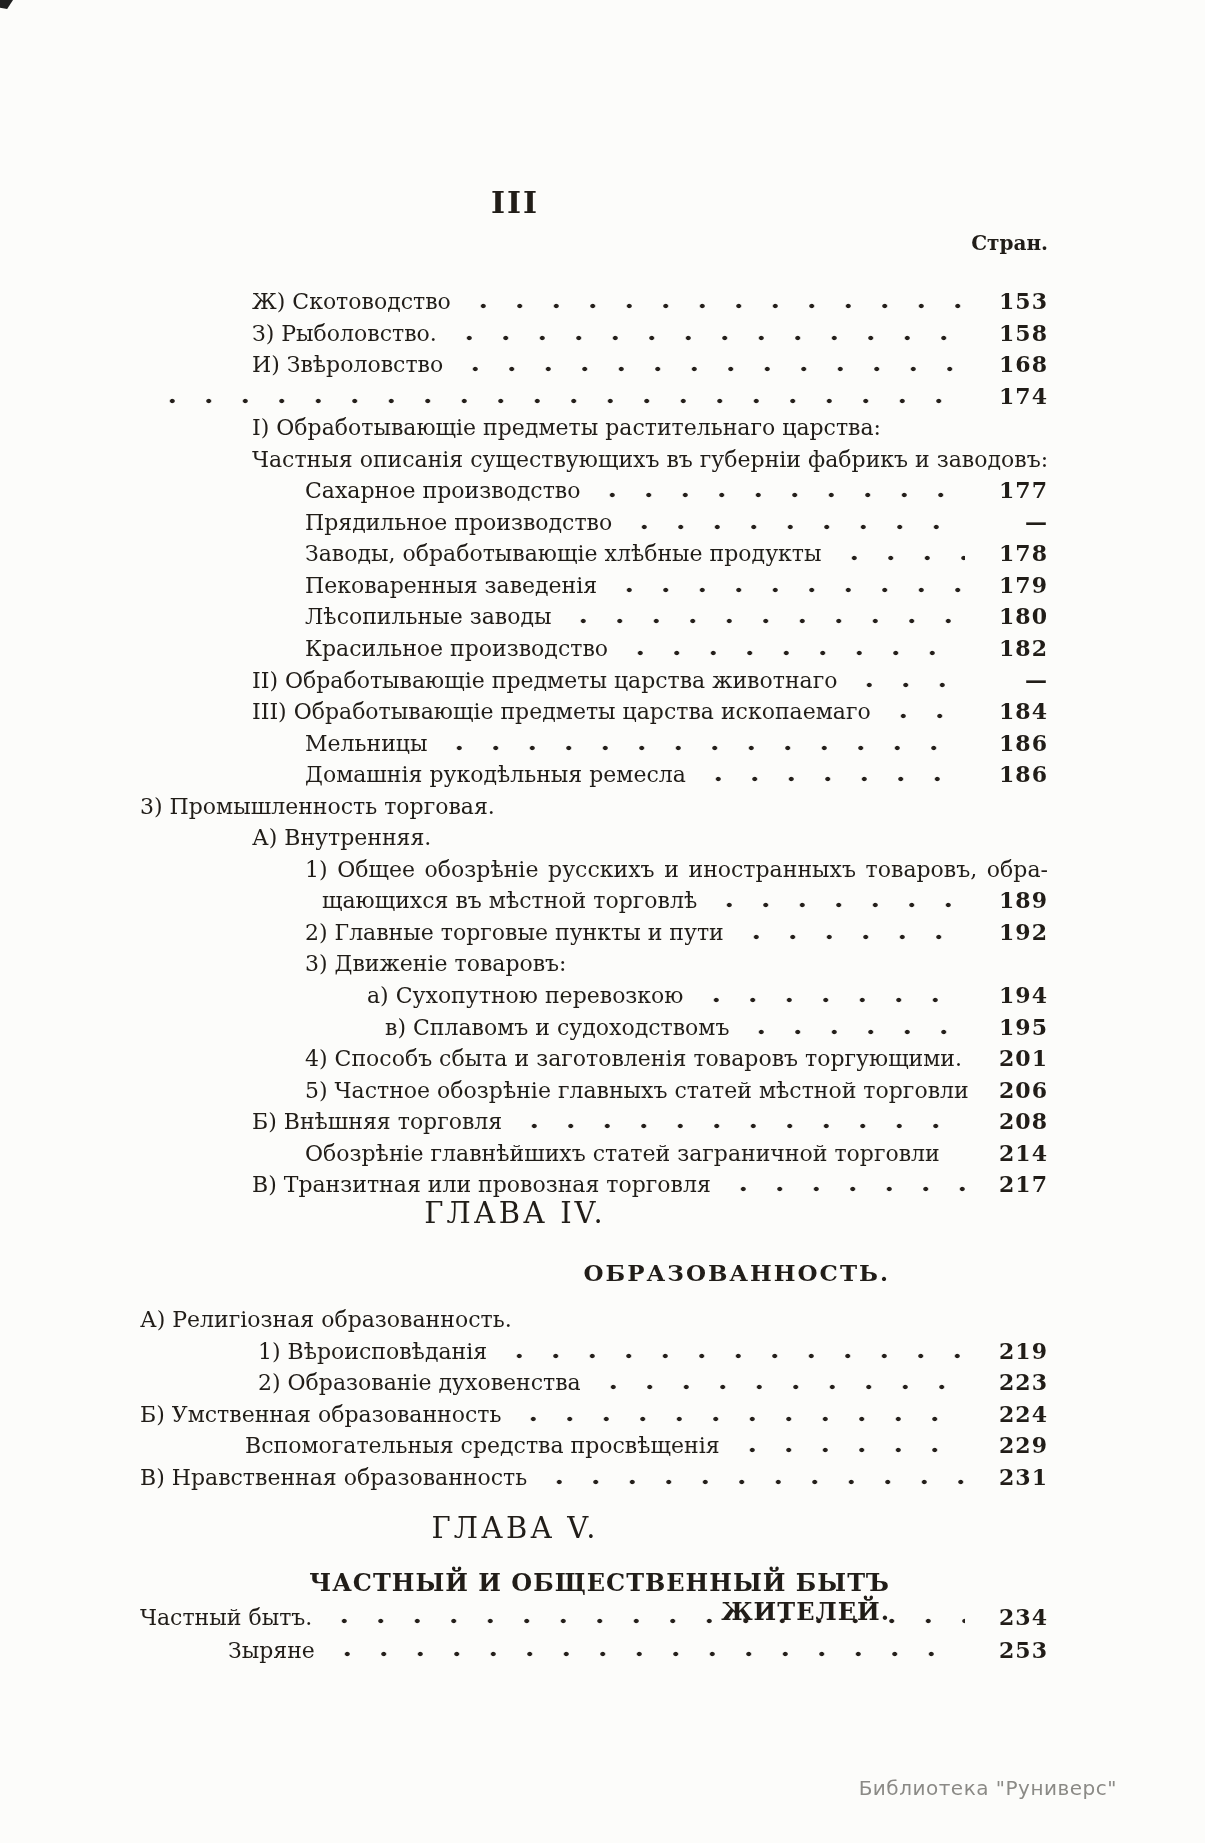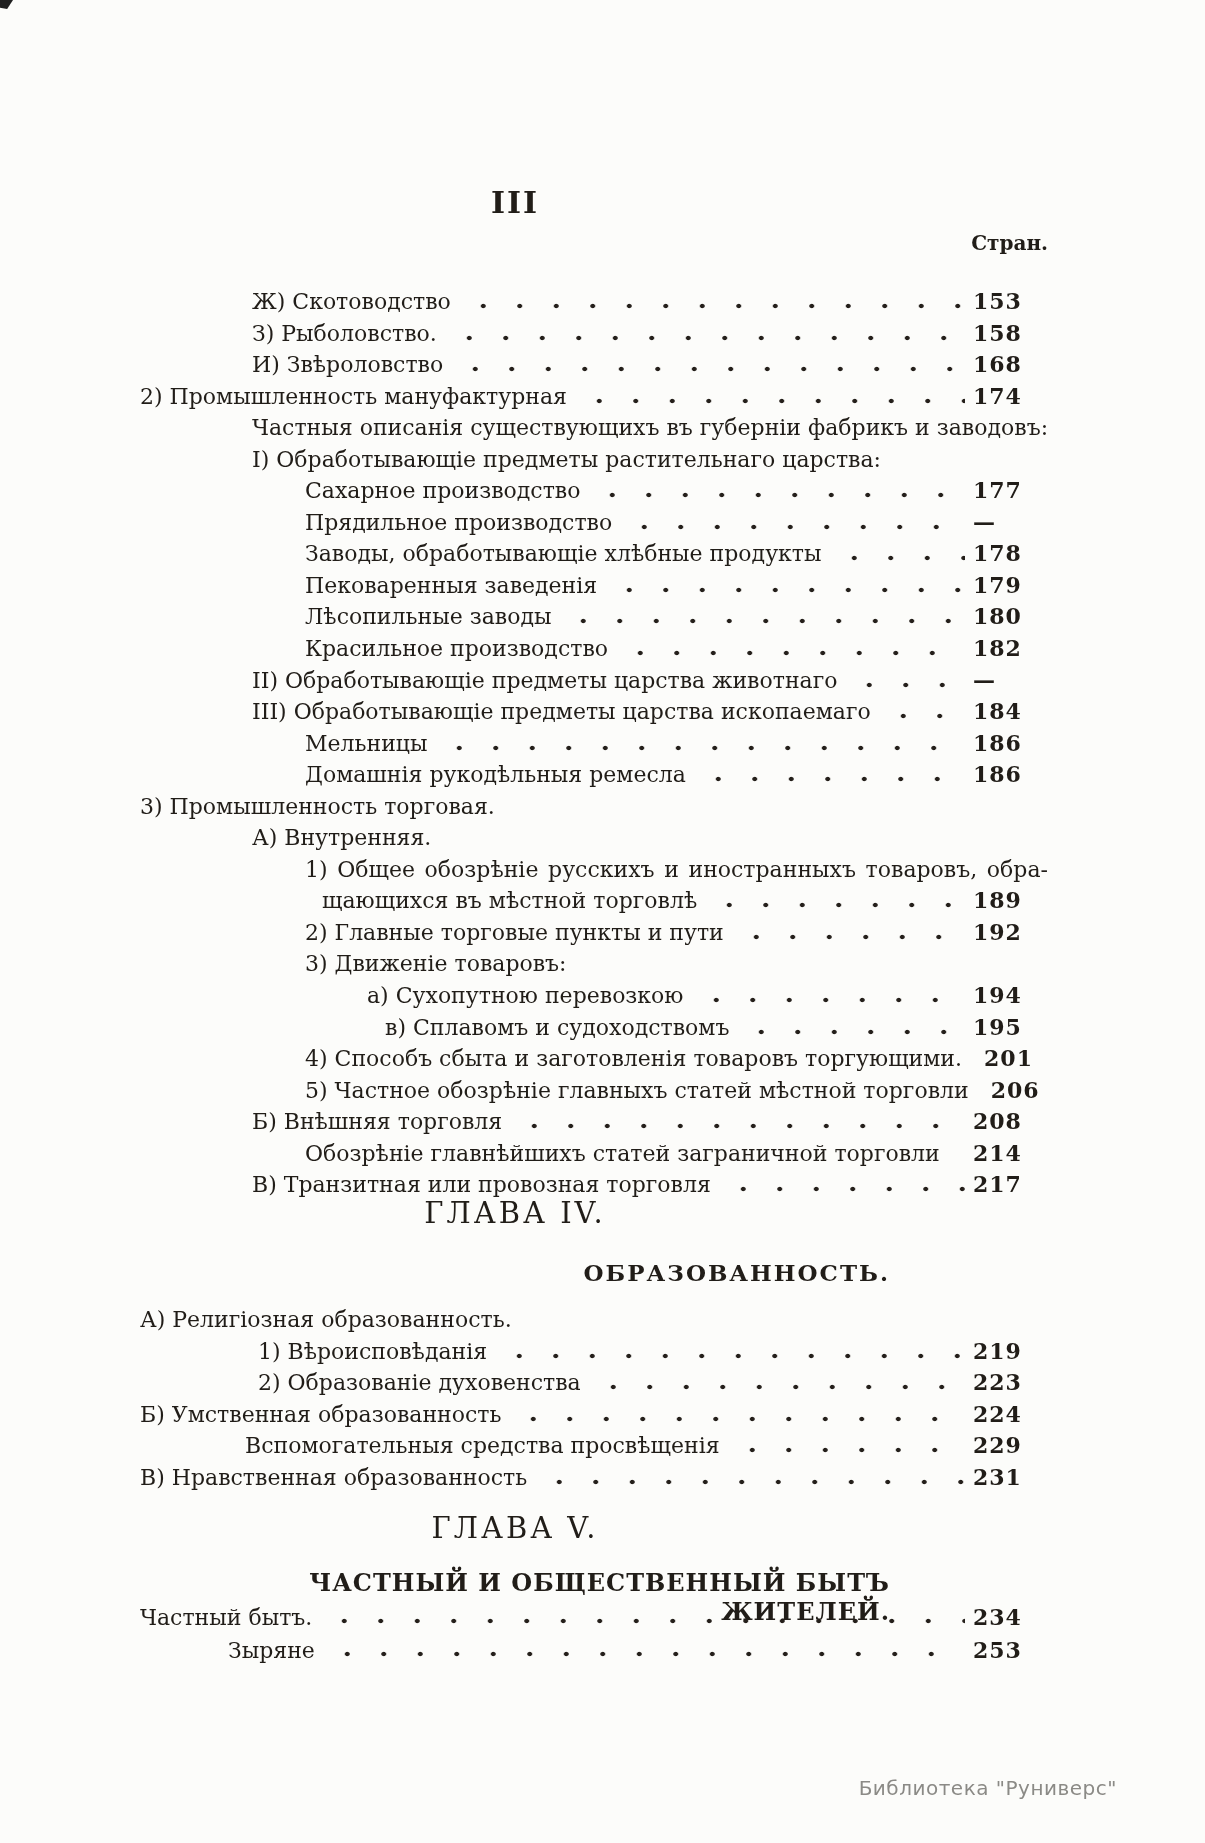--- a/index.html
+++ b/index.html
@@ -32,21 +32,21 @@
   #ch5-list{top:1601px;}
   .row{display:flex;align-items:stretch;height:31.55px;line-height:31.55px;}
   #ch5-list .row{height:33px;line-height:33px;}
   .row .t{white-space:nowrap;}
   .t.just{flex:1;white-space:normal;text-align:justify;text-align-last:justify;}
   .leader{
     flex:1;margin-left:14px;margin-right:8px;
     background-image:radial-gradient(circle,#241f1a 2px,rgba(36,31,26,0) 2.6px);
     background-size:36.5px 6px;background-repeat:repeat-x;background-position:0 17px;
   }
-  .num{width:75px;text-align:left;font-weight:bold;letter-spacing:1px;white-space:nowrap;}
+  .num{width:75px;text-align:right;font-weight:bold;letter-spacing:1px;white-space:nowrap;}
   
   .ind-a{padding-left:0;}
   .ind-b{padding-left:112px;}
   .ind-c{padding-left:165px;}
   .ind-cc{padding-left:182px;}
   .ind-d{padding-left:227px;}
   .ind-e{padding-left:245px;}
   .ind-f{padding-left:118px;}
   .ind-g{padding-left:105px;}
   .ind-h{padding-left:88px;}
@@ -88,29 +88,28 @@
         <span class="t">З) Рыболовство.</span>
         <span class="leader"></span>
         <span class="num">158</span>
       </div>
       <div class="row ind-b">
         <span class="t">И) Звѣроловство</span>
         <span class="leader"></span>
         <span class="num">168</span>
       </div>
       <div class="row ind-a">
-        <span class="t">2) Промышленность мануфактурная</span>
         <span class="leader"></span>
         <span class="num">174</span>
       </div>
       <div class="row ind-b">
+        <span class="t">I) Обработывающіе предметы растительнаго царства:</span>
+      </div>
+      <div class="row ind-b">
         <span class="t">Частныя описанія существующихъ въ губерніи фабрикъ и заводовъ:</span>
-      </div>
-      <div class="row ind-b">
-        <span class="t">I) Обработывающіе предметы растительнаго царства:</span>
       </div>
       <div class="row ind-c">
         <span class="t">Сахарное производство</span>
         <span class="leader"></span>
         <span class="num">177</span>
       </div>
       <div class="row ind-c">
         <span class="t">Прядильное производство</span>
         <span class="leader"></span>
         <span class="num">—</span>

